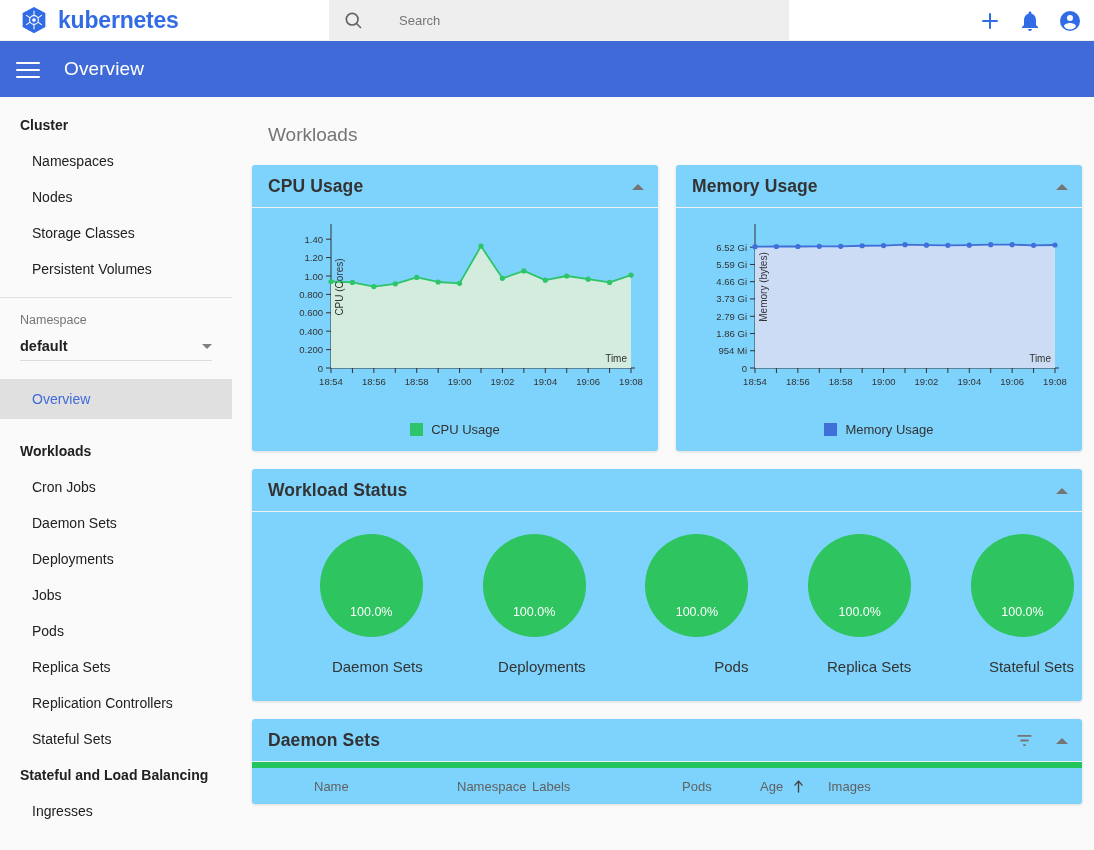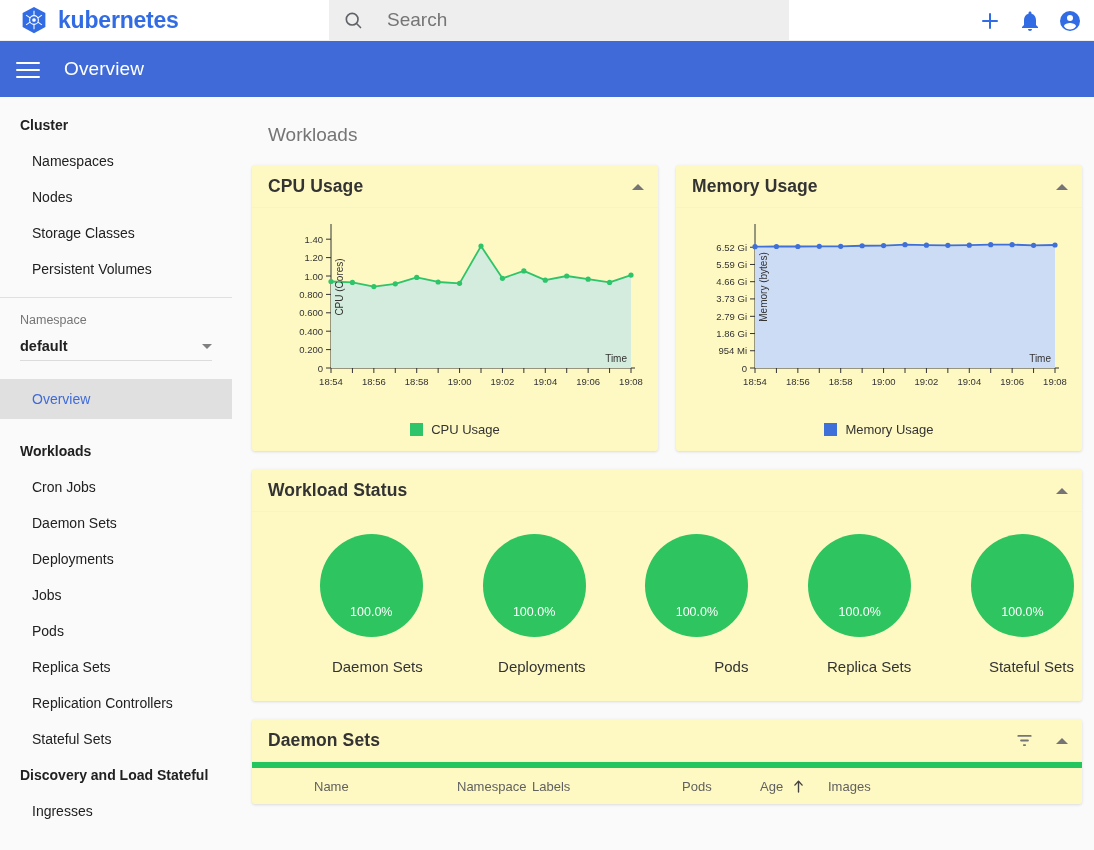--- a/index.html
+++ b/index.html
@@ -39,22 +39,22 @@
     height: 40px;
     background: #eeeeee;
     display: flex;
     align-items: center;
     padding: 0 14px;
     margin-left: 19px;
   }
   .search-icon { width: 20px; height: 20px; flex: 0 0 20px; color: #5f6368; }
   .search-input {
     border: none; outline: none; background: transparent;
-    font-size: 19px; color: #202124;
-    margin-left: 22px; width: 100%;
+    font-size: 13px; color: #202124;
+    margin-left: 34px; width: 100%;
     font-family: "Liberation Sans", sans-serif;
   }
   .search-input::placeholder { color: #757575; }
   .topbar-actions {
     position: absolute; right: 12px; top: 0;
     height: 41px; display: flex; align-items: center; gap: 16px;
   }
   .tb-icon {
     width: 24px; height: 24px; color: #326ce5;
     display: flex; align-items: center; justify-content: center;
@@ -142,21 +142,21 @@
   }
   .page-heading {
     font-size: 19px;
     color: #757575;
     font-weight: 400;
     padding: 26px 0 0 16px;
     line-height: 24px;
   }
 
   .card {
-    background: #fef9c3;
+    background: #7dd3fc;
     border-radius: 3px;
     box-shadow: 0 1px 3px rgba(0,0,0,0.13);
     margin-top: 18px;
   }
   .card-head {
     height: 43px;
     display: flex;
     align-items: center;
     padding: 0 16px;
     border-bottom: 1px solid #f0f0f0;
@@ -314,21 +314,21 @@
     <div class="nav-section-title" style="margin-top:14px">Workloads</div>
     <div class="nav-item">Cron Jobs</div>
     <div class="nav-item">Daemon Sets</div>
     <div class="nav-item">Deployments</div>
     <div class="nav-item">Jobs</div>
     <div class="nav-item">Pods</div>
     <div class="nav-item">Replica Sets</div>
     <div class="nav-item">Replication Controllers</div>
     <div class="nav-item">Stateful Sets</div>
 
-    <div class="nav-section-title">Discovery and Load Stateful</div>
+    <div class="nav-section-title">Stateful and Load Balancing</div>
     <div class="nav-item">Ingresses</div>
 
   </div>
 
   <div class="main">
     <div class="page-heading">Workloads</div>
 
     <div class="charts-row">
 
       <div class="card chart-card">

